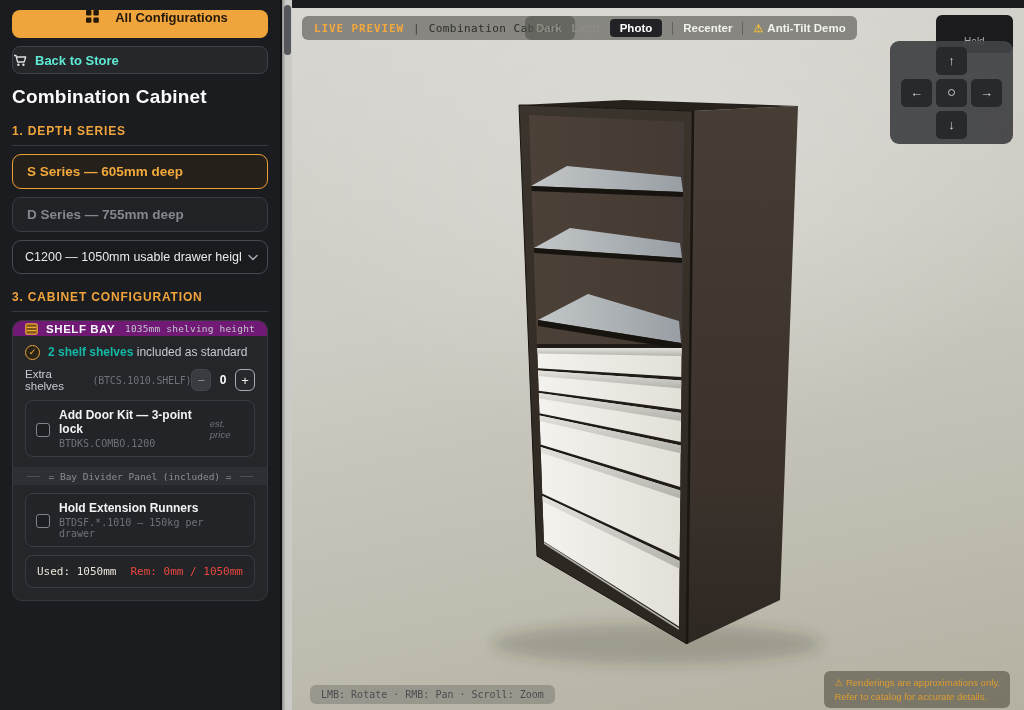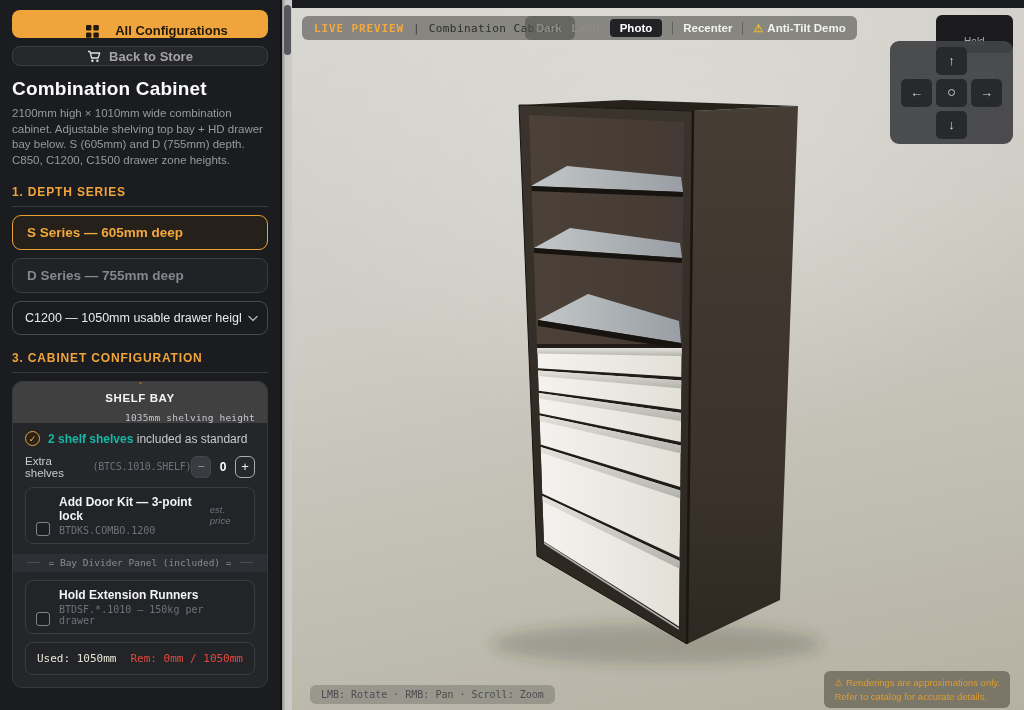--- a/index.html
+++ b/index.html
@@ -3,56 +3,56 @@
 <meta charset="utf-8">
 <style>
   * { margin:0; padding:0; box-sizing:border-box; }
   html,body { width:1024px; height:710px; overflow:hidden; background:#1b1c1f;
               font-family:"Liberation Sans", sans-serif; }
   .mono { font-family:"DejaVu Sans Mono","Liberation Mono",monospace; }
 
   
   .sidebar { position:absolute; left:0; top:0; width:280px; height:710px;
              background:#1b1c1f; padding:10px 12px 0 12px; overflow:hidden; }
-  .btn-primary { display:flex; align-items:flex-end; justify-content:center; gap:16px;
+  .btn-primary { display:flex; align-items:flex-start; justify-content:center; gap:16px;
       width:100%; height:28px; background:#f0a43c; border:none; border-radius:8px;
       font-family:"Liberation Sans",sans-serif; font-weight:bold; font-size:13px; color:#22190b; cursor:pointer;padding-left:34px; }
-  .btn-secondary { display:flex; align-items:center; justify-content:center; gap:8px;
-      width:100%; height:20px; margin-top:8px; background:#26272b; border:1px solid #3e4045;
-      border-radius:8px; font-family:"Liberation Sans",sans-serif; font-weight:bold; font-size:13px; color:#a3a3a3; cursor:pointer; }
+  .btn-secondary { display:flex; align-items:center; justify-content:flex-start; gap:8px;
+      width:100%; height:28px; margin-top:8px; background:#26272b; border:1px solid #3e4045;
+      border-radius:8px; font-family:"Liberation Sans",sans-serif; font-weight:bold; font-size:13px; color:#5eead4; cursor:pointer; }
   h1.title { margin-top:12px; font-size:19px; color:#fbfbfc; letter-spacing:.2px; }
   .desc { margin-top:6px; font-size:11.5px; line-height:1.36; color:#96999e; }
   .section-label { margin-top:16px; padding-bottom:7px; border-bottom:1px solid #37393e;
       color:#f0a43c; font-size:12px; font-weight:bold; letter-spacing:.07em; text-transform:uppercase; }
   .opt { margin-top:8px; padding:9px 14px; border-radius:9px; font-size:13.5px; font-weight:bold;
       background:#202226; border:1px solid #3a3c41; color:#83878e; cursor:pointer; }
   .opt.selected { background:#25211a; border:1.5px solid #ec9f33; color:#f2a83c; }
   .select { position:relative; margin-top:8px; height:34px; border-radius:9px; background:#1a1b1e;
       border:1px solid #47494f; display:flex; align-items:center; padding:0 26px 0 12px; cursor:pointer; }
   .select-text { font-size:12.5px; color:#e7e9eb; white-space:nowrap; overflow:hidden; }
   .select .chev { position:absolute; right:9px; top:13px; }
 
   .panel { margin-top:8px; background:#242629; border:1px solid #36383d; border-radius:10px; overflow:hidden; }
-  .phead { height:41px; background:#404040; display:flex; align-items:center; gap:8px; padding:0 12px;flex-direction:column; }
+  .phead { height:15px; background:#701a75; display:flex; align-items:center; gap:8px; padding:0 12px; }
   .phead .ptitle { font-size:11.5px; font-weight:bold; color:#f4f5f7; letter-spacing:.05em; text-transform:uppercase; }
   .pmeta { margin-left:auto; font-size:9.5px; color:#c3c7cd; letter-spacing:.02em; }
   .crow { display:flex; align-items:center; gap:8px; margin:8px 12px 0 12px; height:16px; }
   .checkcircle { width:15px; height:15px; border-radius:50%; border:1.5px solid #e8a33c; background:#2b2315;
       color:#f0b75c; font-size:9px; display:flex; align-items:center; justify-content:center; flex:0 0 auto; }
   .crow .txt { font-size:12px; color:#c7cacf; }
   .crow .txt b { color:#14b8a6; }
   .steprow { display:flex; align-items:center; margin:8px 12px 0 12px; height:24px; }
   .steprow .lbl { font-size:11.5px; color:#c7cacf; }
   .steprow .code { margin-left:5px; font-size:10px; color:#6e727a; letter-spacing:-.02em; }
   .stepbtn { width:22px; height:22px; border-radius:6px; display:flex; align-items:center; justify-content:center;
       font-size:13px; cursor:pointer; }
   .stepbtn.minus { background:#393b40; color:#8a8d93; border:1px solid #44464c; margin-left:auto; }
   .stepbtn.plus { background:#26282c; color:#eceef0; border:1.5px solid #a9adb3; }
   .stepcount { width:26px; text-align:center; font-size:12px; font-weight:bold; color:#ffffff; }
-  .card { display:flex; align-items:flex-end; gap:9px; margin:8px 12px 0 12px; padding:7px 10px;
+  .card { display:flex; align-items:center; gap:9px; margin:8px 12px 0 12px; padding:7px 10px;
       background:#232428; border:1px solid #3a3c41; border-radius:8px; cursor:pointer; }
   .cb { width:14px; height:14px; border:1.5px solid #80848b; border-radius:3px; background:#1d1e22; margin-top:2px; flex:0 0 auto; }
   .ctitle { font-size:12px; font-weight:bold; color:#f2f3f5; }
   .ccode { margin-top:2px; font-size:10px; color:#6e727a; }
   .cprice { margin-left:auto; font-size:9.5px; font-style:italic; color:#6e727a; align-self:center; }
   .band { margin-top:10px; height:18px; background:#2d2f34; display:flex; align-items:center; gap:8px; padding:0 14px; }
   .band .bline { flex:1; height:1px; background:#4a4d53; }
   .band .btxt { font-size:9.5px; color:#8a8d93; }
   .badge { margin-left:7px; font-size:9px; font-weight:bold; color:#3fd877; background:#10351f;
       border:1px solid #2b8a4f; border-radius:4px; padding:1.5px 6px; }
@@ -124,21 +124,20 @@
   <button class="btn-secondary">
     <svg width="14" height="13" viewBox="0 0 14 13">
       <path d="M1 1.5 h2 l1.6 6.5 h6.5 l1.6-5 H4" fill="none" stroke="#dfe1e4" stroke-width="1.3" stroke-linejoin="round"></path>
       <circle cx="5.4" cy="10.8" r="1.2" fill="#dfe1e4"></circle>
       <circle cx="10.4" cy="10.8" r="1.2" fill="#dfe1e4"></circle>
     </svg>
     <span>Back to Store</span>
   </button>
 
   <h1 class="title">Combination Cabinet</h1>
-  <p class="desc">2100mm high × 1010mm wide combination cabinet. Adjustable shelving top bay + HD drawer bay below. S (605mm) and D (755mm) depth. C850, C1200, C1500 drawer zone heights.</p>
 
   <div class="section-label">1. Depth Series</div>
   <div class="opt selected">S Series — 605mm deep</div>
   <div class="opt">D Series — 755mm deep</div>
 
   <div class="select">
     <span class="select-text">C1200 — 1050mm usable drawer height (2 she</span>
     <svg class="chev" width="10" height="7" viewBox="0 0 10 7">
       <path d="M1 1.5 L5 5.5 L9 1.5" fill="none" stroke="#a6aab1" stroke-width="1.5" stroke-linecap="round"></path>
     </svg>

